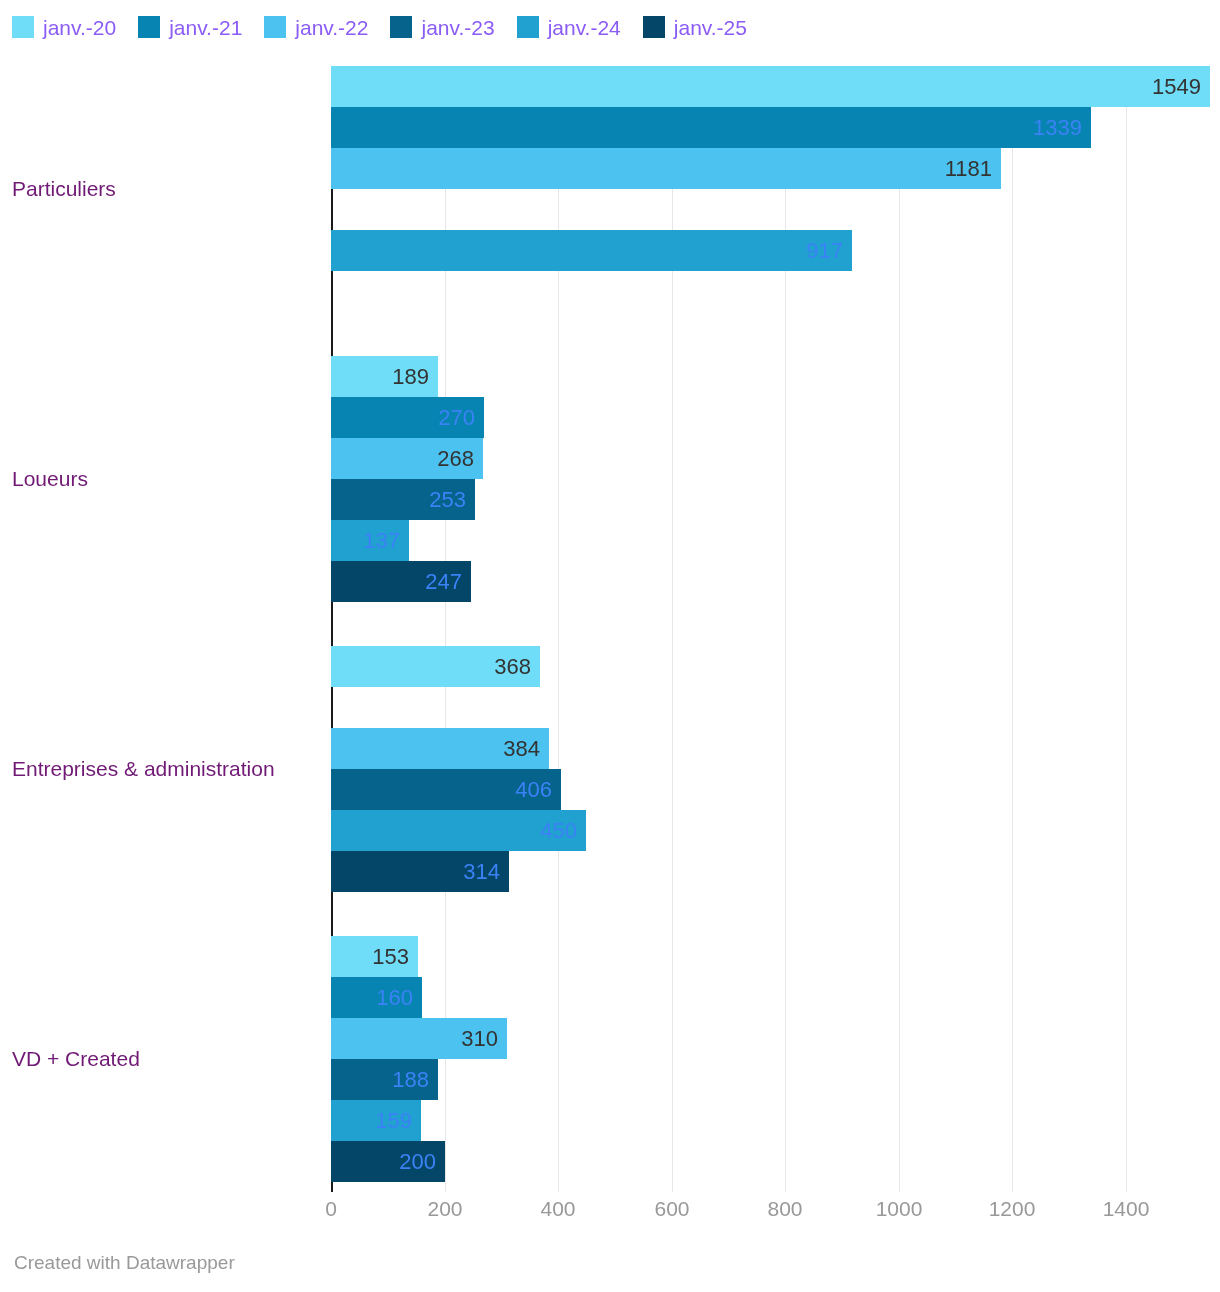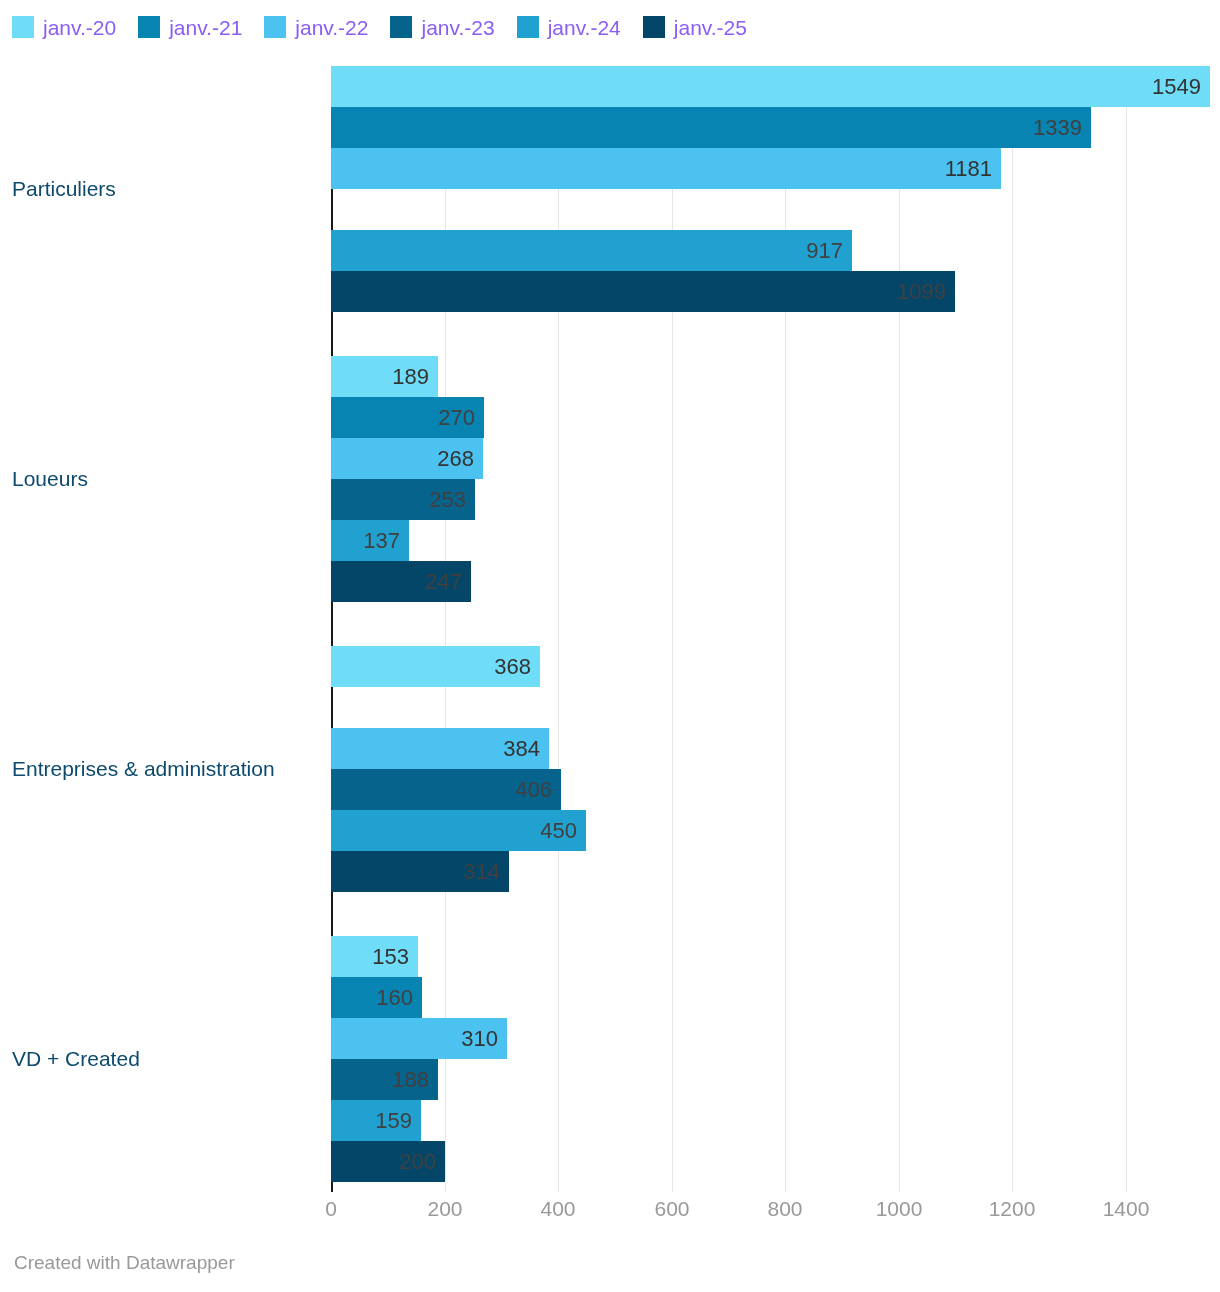--- a/index.html
+++ b/index.html
@@ -76,21 +76,21 @@
   
   .group {
     position: absolute;
     left: 0;
     width: 889px;
   }
   .cat-label {
     position: absolute;
     right: 899px;
     font-size: 21px;
-    color: #0c4a6e;
+    color: #701a75;
     white-space: nowrap;
     text-align: left;
     line-height: 1;
   }
   .bar-row {
     position: absolute;
     left: 0;
     height: 41px;
   }
   .bar {
@@ -102,21 +102,21 @@
   .bar-value {
     position: absolute;
     top: 0;
     height: 41px;
     line-height: 41px;
     font-size: 22px;
     white-space: nowrap;
   }
   .bar-value.inside {
     right: 9px;
-    color: #404040;
+    color: #3b82f6;
   }
   .bar-value.inside.dark-text {
     color: #333333;
   }
 
   
   #xaxis {
     position: absolute;
     left: 331px;
     top: 1146px;
@@ -194,24 +194,20 @@
           <span class="bar-value inside" style="right: auto; left: 751px; transform: translateX(-100%);">1339</span>
         </div>
         <div class="bar-row" style="top: 82px; width: 889px;">
           <div class="bar" style="width: 670px; background: rgb(75, 194, 239);"></div>
           <span class="bar-value inside dark-text" style="right: auto; left: 661px; transform: translateX(-100%);">1181</span>
         </div>
         <div class="bar-row" style="top: 164px; width: 889px;">
           <div class="bar" style="width: 521px; background: rgb(33, 161, 207);"></div>
           <span class="bar-value inside" style="right: auto; left: 512px; transform: translateX(-100%);">917</span>
         </div>
-        <div class="bar-row" style="top: 205px; width: 889px;">
-          <div class="bar" style="width: 624px; background: rgb(3, 70, 104);"></div>
-          <span class="bar-value inside" style="right: auto; left: 615px; transform: translateX(-100%);">1099</span>
-        </div>
       </div>
       <div class="group" style="top: 304px; height: 246px;">
         <div class="cat-label" style="top: 112px; width: 320px; left: -319px;">Loueurs</div>
         <div class="bar-row" style="top: 0px; width: 889px;">
           <div class="bar" style="width: 107px; background: rgb(111, 221, 248);"></div>
           <span class="bar-value inside dark-text" style="right: auto; left: 98px; transform: translateX(-100%);">189</span>
         </div>
         <div class="bar-row" style="top: 41px; width: 889px;">
           <div class="bar" style="width: 153px; background: rgb(7, 132, 177);"></div>
           <span class="bar-value inside" style="right: auto; left: 144px; transform: translateX(-100%);">270</span>

